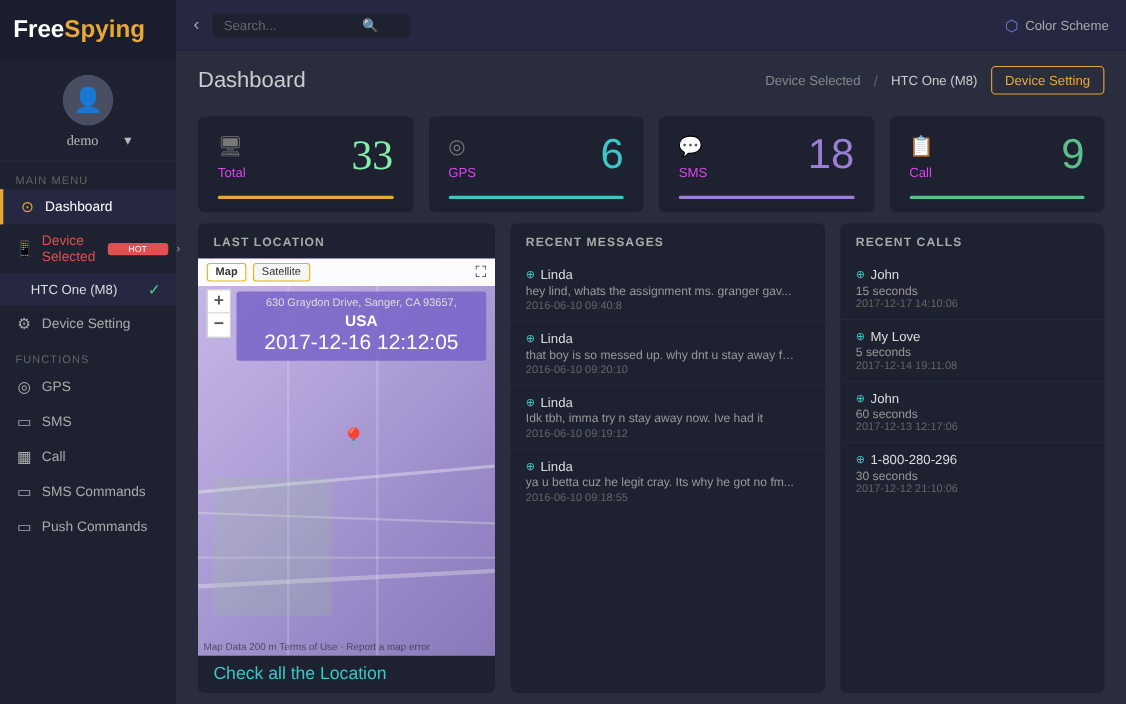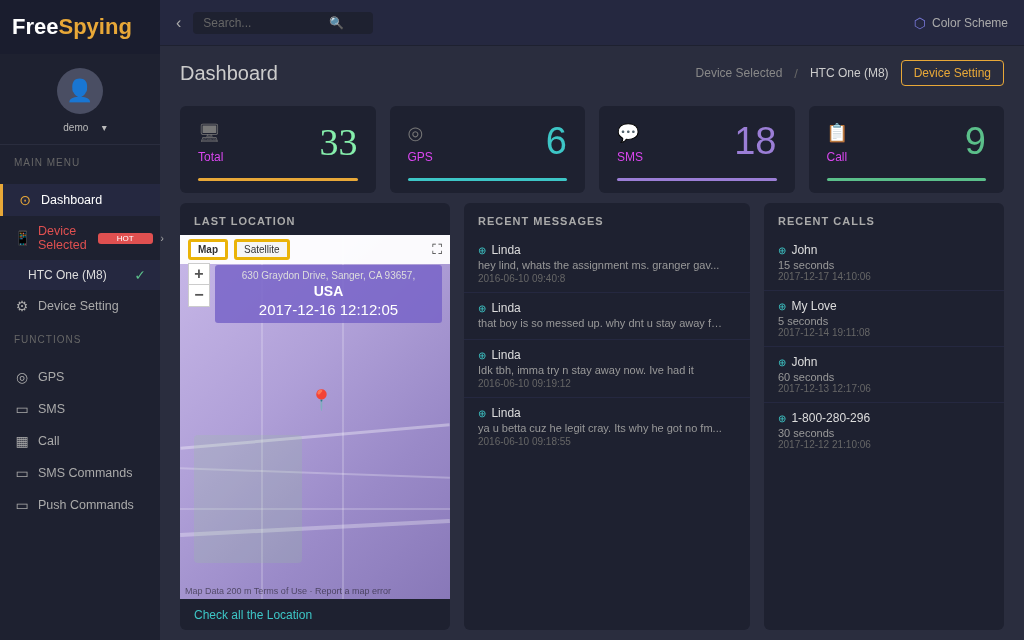--- a/index.html
+++ b/index.html
@@ -34,26 +34,26 @@
       border-radius: 50%;
       background: #4a4e63;
       display: flex; align-items: center; justify-content: center;
       font-size: 22px; color: #aaa;
     }
     .demo-label {
       margin-top: 6px;
       font-size: 12px;
       color: #bbb;
     }
-    .demo-label span { font-size: 10px; margin-left: 10px; }
+    .demo-label span { font-size: 13px; margin-left: 20px; font-family: Liberation Serif, serif; }
 
     .section-label {
       font-size: 10px;
       color: #666;
-      padding: 12px 14px 16px;
+      padding: 12px 14px 2px;
       letter-spacing: 1px;
     }
     .menu-item {
       display: flex;
       align-items: center;
       padding: 8px 14px;
       cursor: pointer;
       color: #aaa;
       font-size: 12.5px;
       position: relative;
@@ -243,21 +243,21 @@
       padding: 4px 8px;
       display: flex;
       align-items: center;
       gap: 6px;
       font-size: 11px;
       color: #333;
       z-index: 2;
     }
     .map-btn {
       padding: 2px 7px;
-      border: 3px solid #eab308;
+      border: 1px solid #eab308;
       border-radius: 3px;
       font-size: 10px;
       cursor: pointer;
       background: #f5f5f5;
     }
     .map-btn.active { background: #fff; font-weight: bold; }
     .map-zoom {
       position: absolute;
       left: 8px;
       top: 28px;
@@ -281,23 +281,23 @@
       background: rgba(120, 100, 200, 0.85);
       color: #fff;
       padding: 5px 8px;
       border-radius: 3px;
       font-size: 11px;
       z-index: 3;
       text-align: center;
     }
     .map-info .addr { font-size: 10px; color: #ddd; }
     .map-info .country { font-size: 14px; font-weight: bold; margin: 2px 0; }
-    .map-info .datetime { font-size: 15px; }
+    .map-info .datetime { font-size: 19px; }
     .map-footer { padding: 8px 14px; }
-    .check-link { color: #3dc6c6; font-size: 12px; cursor: pointer; text-decoration: none; }
+    .check-link { color: #3dc6c6; font-size: 16px; cursor: pointer; text-decoration: none; }
 
     
     .messages-panel { flex: 1; }
     .calls-panel { flex: 0 0 240px; }
 
     .message-item {
       padding: 8px 14px;
       border-bottom: 1px solid #252840;
     }
     .message-item:last-child { border-bottom: none; }
@@ -497,20 +497,21 @@
       </div>
       <div class="msg-text">hey lind, whats the assignment ms. granger gav...</div>
       <div class="msg-time">2016-06-10 09:40:8</div>
     </div>
           <div class="message-item">
       <div class="msg-sender">
         <span class="dot">⊕</span>
         <span>Linda</span>
       </div>
       <div class="msg-text">that boy is so messed up. why dnt u stay away fr...</div>
+      <div class="msg-time">2016-06-10 09:20:10</div>
     </div>
           <div class="message-item">
       <div class="msg-sender">
         <span class="dot">⊕</span>
         <span>Linda</span>
       </div>
       <div class="msg-text">Idk tbh, imma try n stay away now. Ive had it</div>
       <div class="msg-time">2016-06-10 09:19:12</div>
     </div>
           <div class="message-item">

